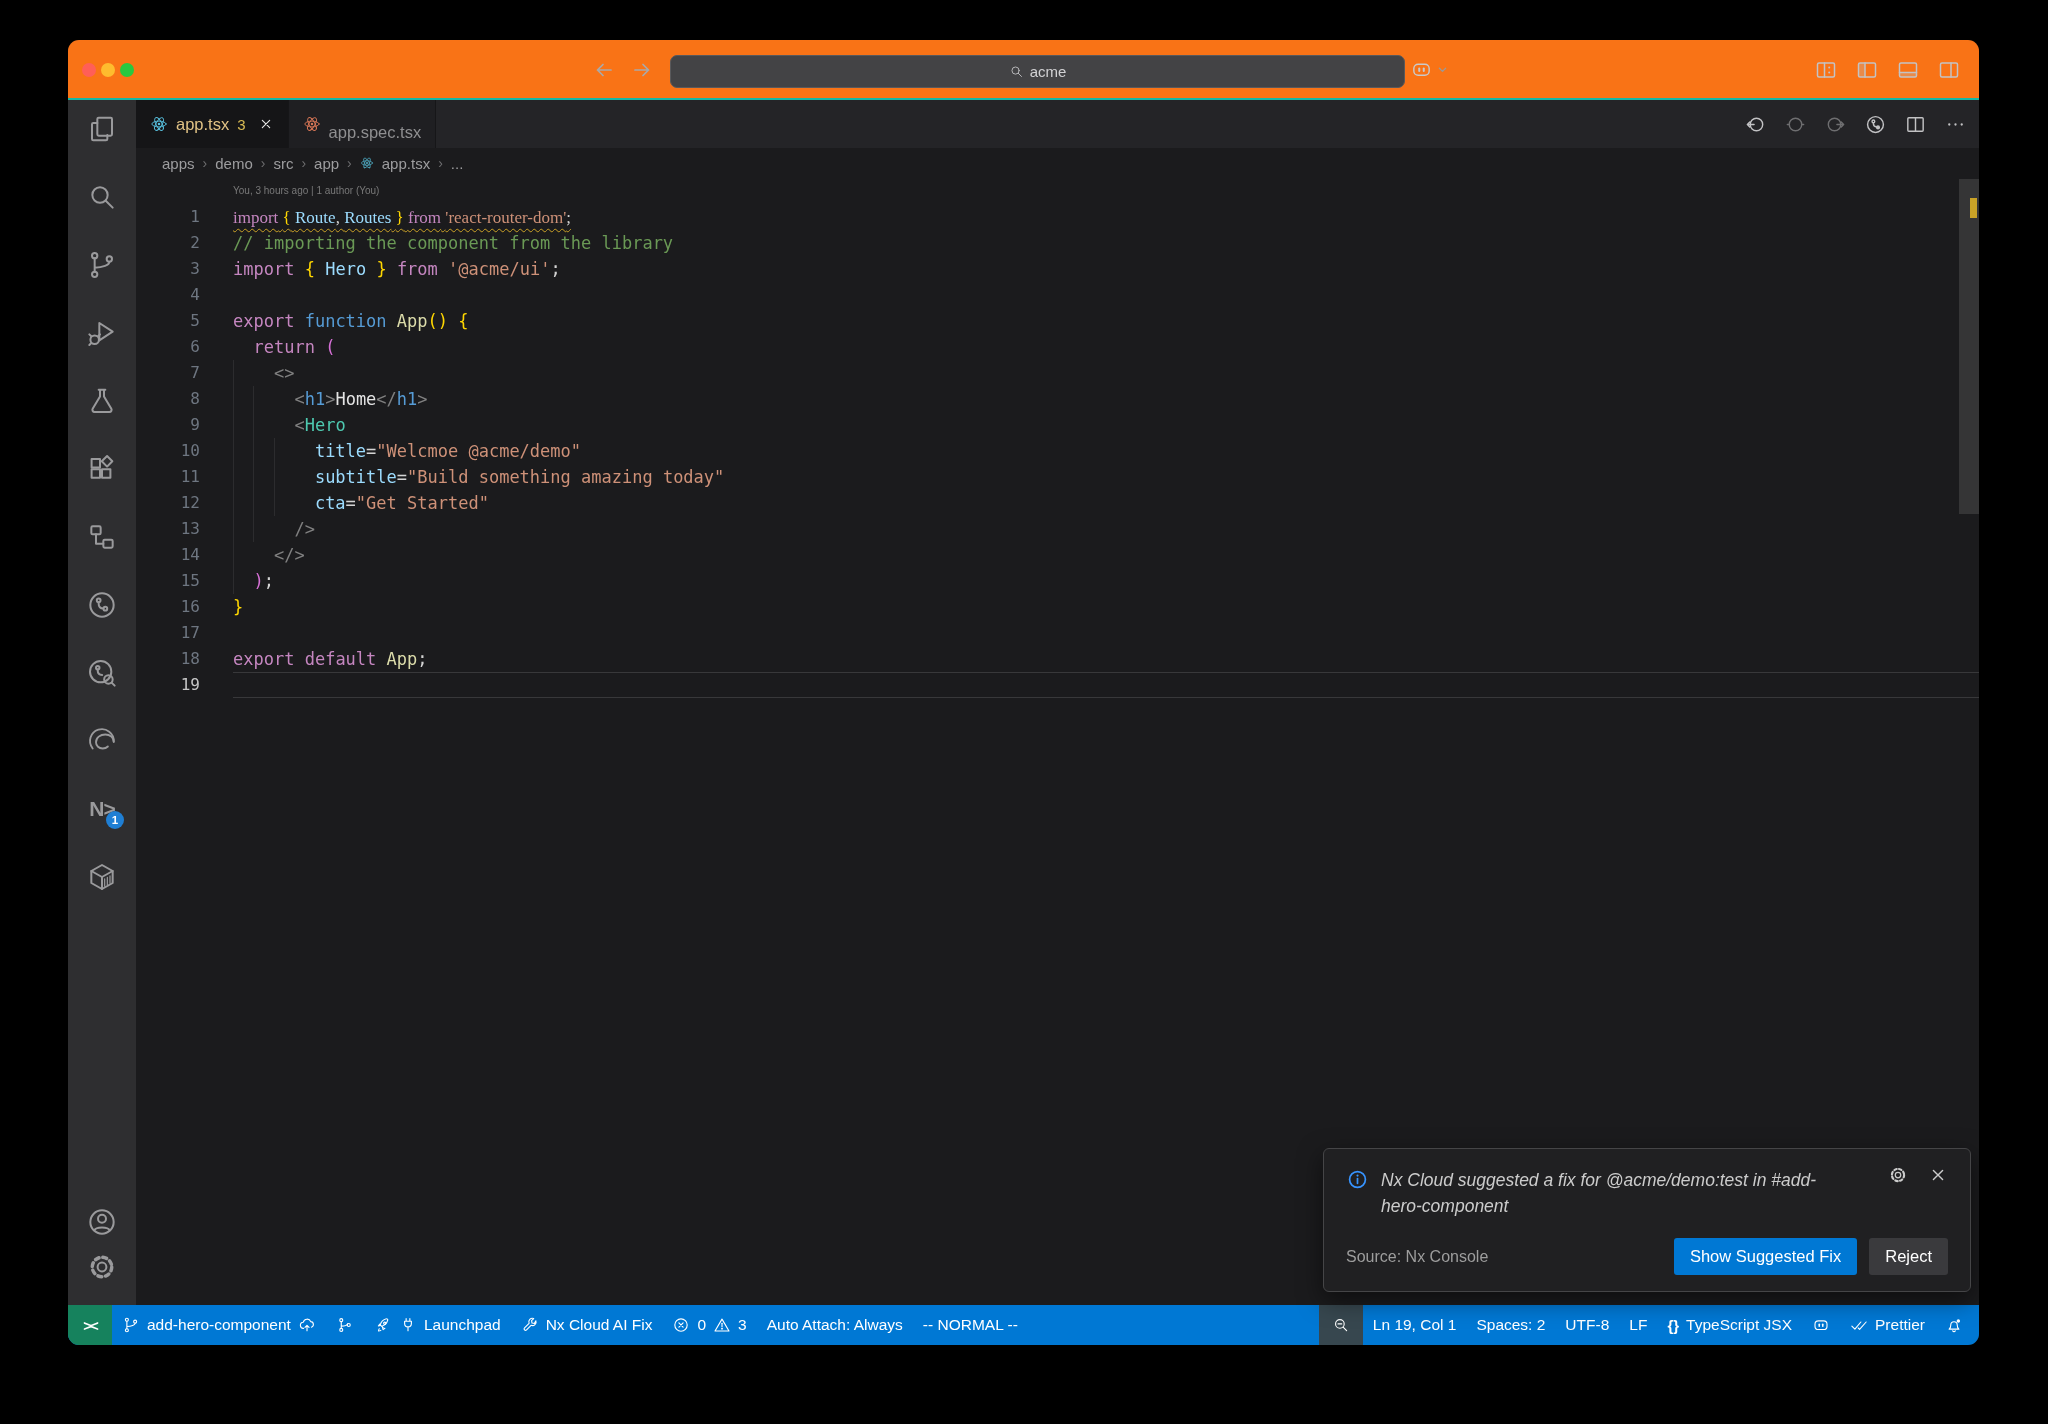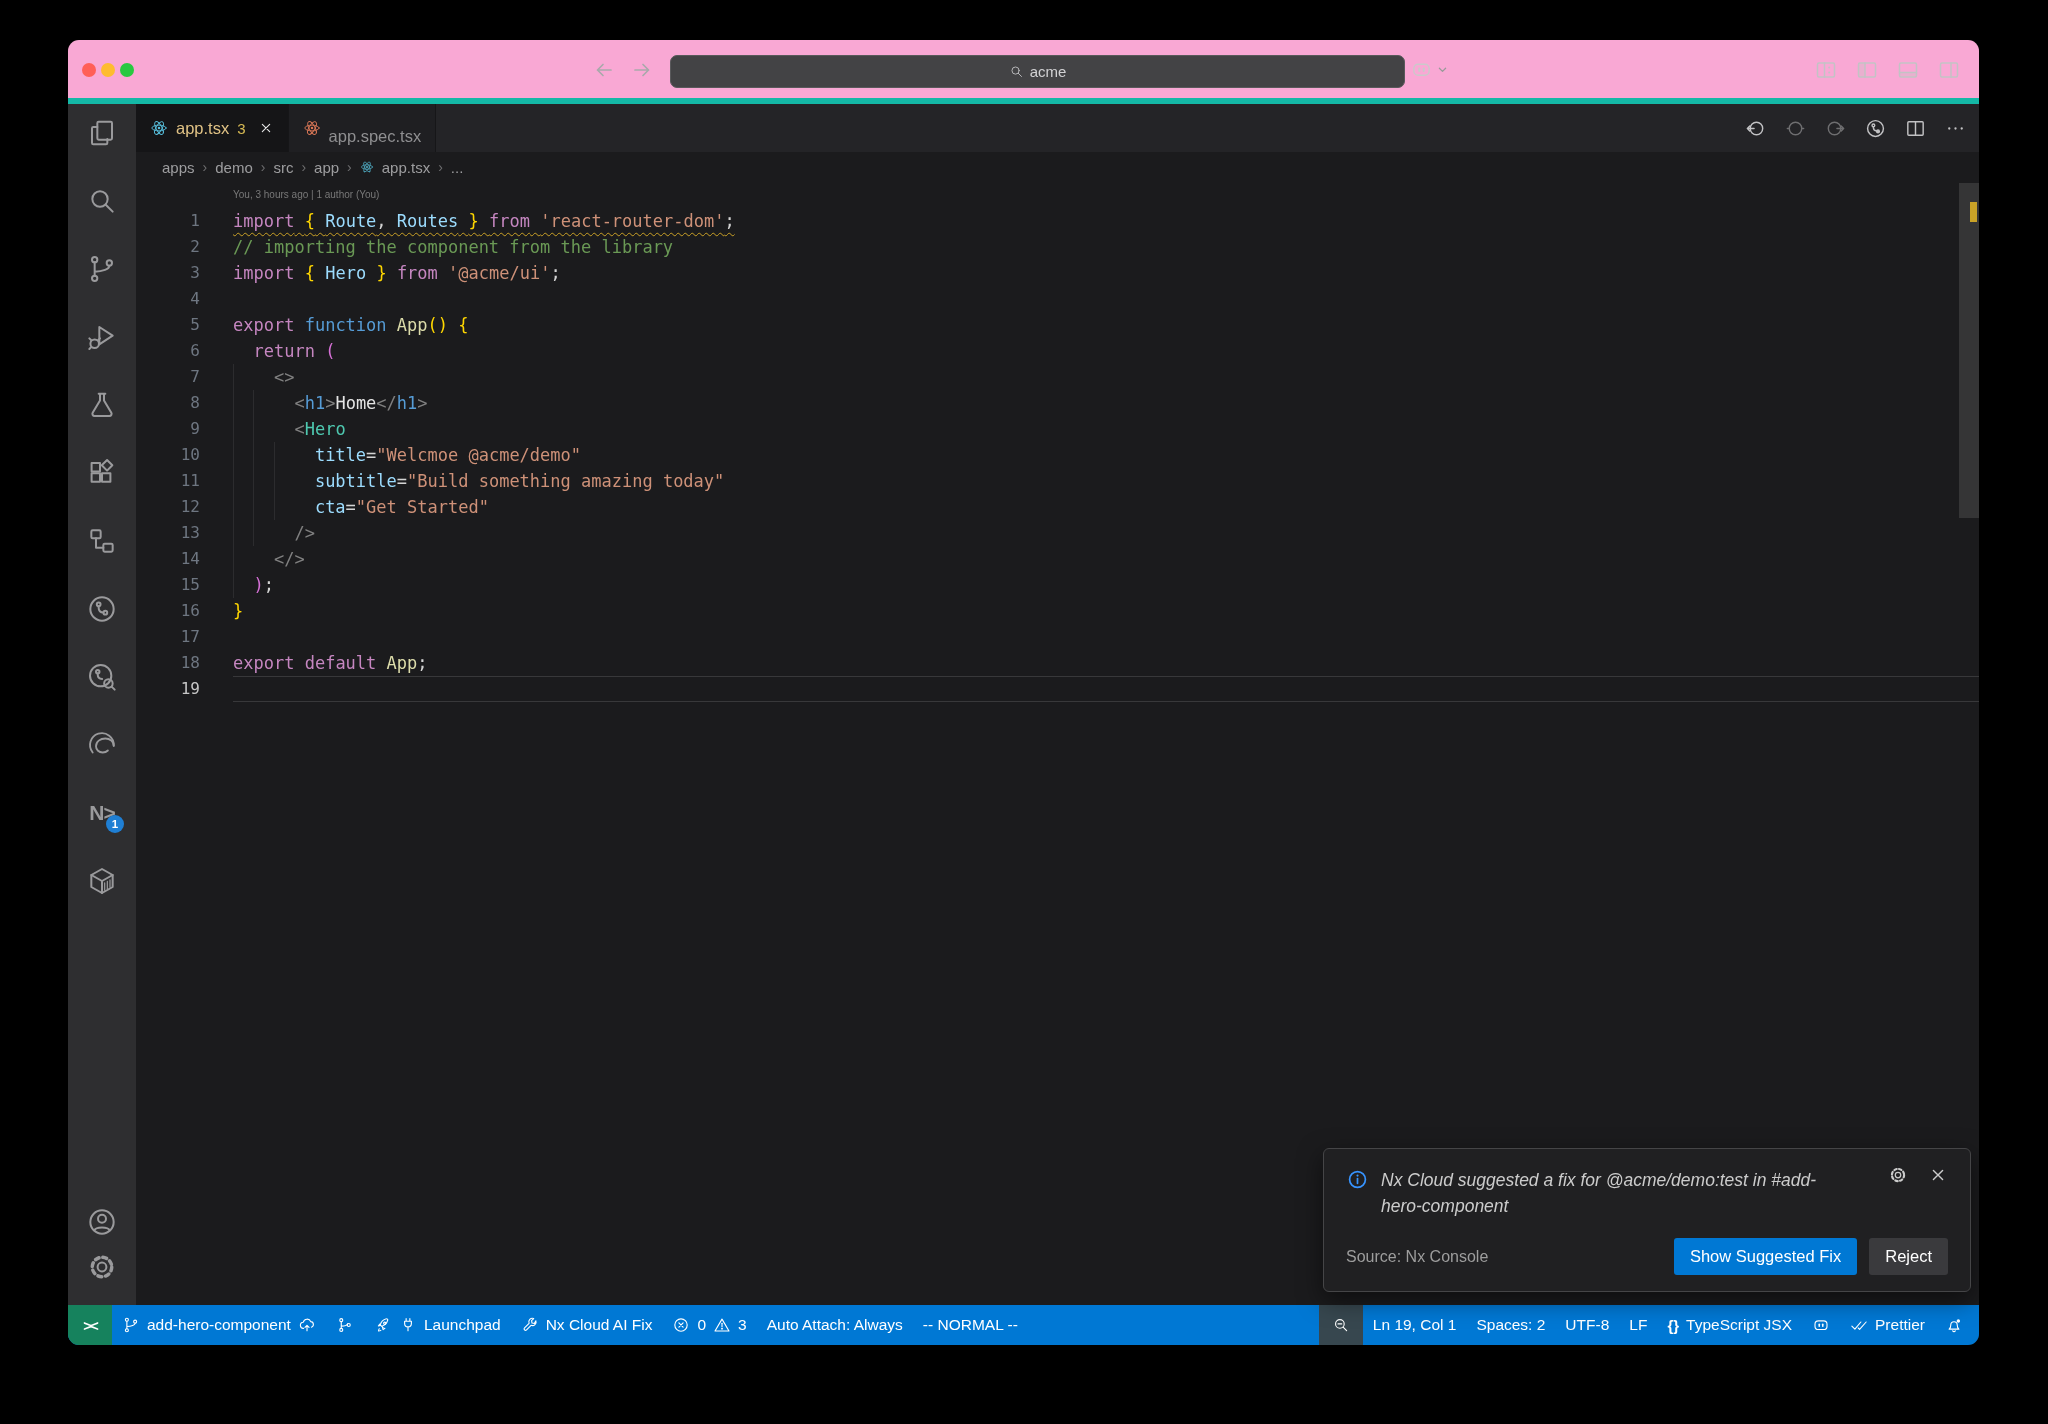--- a/index.html
+++ b/index.html
@@ -1,21 +1,21 @@
 <!DOCTYPE html>
 <html><head>
 <meta charset="utf-8">
 <style>
   html,body{margin:0;padding:0;background:#000;}
   .canvas{position:relative;width:2048px;height:1424px;background:#000;overflow:hidden;
           font-family:"Liberation Sans",sans-serif;-webkit-font-smoothing:antialiased;}
   .window{position:absolute;left:68px;top:40px;width:1911px;height:1305px;background:#1b1b1d;
           border-radius:11px;overflow:hidden;box-shadow:0 20px 70px rgba(0,0,0,.6);display:flex;flex-direction:column;}
   
-  .titlebar{height:58px;background:#f9a8d4;border-bottom:6px solid #14b8a6;position:relative;flex:none;}
+  .titlebar{height:58px;background:#f97316;border-bottom:2px solid #14b8a6;position:relative;flex:none;}
   .lights{position:absolute;left:14px;top:23px;display:flex;gap:5px;}
   .light{width:14px;height:14px;border-radius:50%;}
   .navarrows{position:absolute;left:524px;top:18px;display:flex;gap:14px;color:#a9a9ab;}
   .navarrows .ic{width:24px;height:24px;}
   .cmdcenter{position:absolute;left:602px;top:15px;width:733px;height:31px;background:#434345;
              border:1px solid #59595b;border-radius:7px;display:flex;align-items:center;justify-content:center;
              gap:6px;color:#d2d2d4;font-size:15px;}
   .cmdcenter .ic{width:15px;height:15px;color:#bdbdbf;}
   .copilotbox{position:absolute;left:1342px;top:18px;display:flex;align-items:center;gap:2px;color:#cacaca;}
   .copilotbox .ic{width:23px;height:23px;}
@@ -52,21 +52,21 @@
   .codearea{position:relative;flex:1;overflow:hidden;font-family:"DejaVu Sans Mono",monospace;font-size:17px;}
   .blame{height:26px;line-height:26px;padding-left:97px;color:#787878;font-size:10px;font-family:"Liberation Sans",sans-serif;}
   .cl{display:flex;height:26px;line-height:26px;white-space:pre;}
   .ln{width:64px;text-align:right;color:#6e7681;flex:none;font-size:16px;}
   .lc{margin-left:33px;flex:1;position:relative;min-height:26px;}
   .cl.cur .ln{color:#c6c6c6;}
   .cl.cur .lc{border-top:1px solid rgba(255,255,255,.13);border-bottom:1px solid rgba(255,255,255,.13);
               box-sizing:border-box;line-height:24px;}
   .guide{position:absolute;top:0;bottom:0;width:1px;background:rgba(255,255,255,.08);}
   .sq{text-decoration-line:underline;text-decoration-style:wavy;text-decoration-color:#c9a026;
-      text-decoration-thickness:1px;text-underline-offset:5px;text-decoration-skip-ink:none;}
+      text-decoration-thickness:1px;text-underline-offset:5px;text-decoration-skip-ink:none;font-family:Liberation Serif, serif;}
   .tk-k{color:#C586C0}.tk-b{color:#569CD6}.tk-f{color:#DCDCAA}.tk-v{color:#9CDCFE}.tk-s{color:#CE9178}
   .tk-c{color:#6A9955}.tk-t{color:#4EC9B0}.tk-g{color:#808080}.tk-y{color:#FFD700}.tk-m{color:#D670D6}
   .tk-w{color:#d4d4d4}.tk-x{color:#e4e4e4}
   .sbtrack{position:absolute;right:0;top:0;bottom:0;width:20px;}
   .sbthumb{position:absolute;right:0;top:1px;width:20px;height:335px;background:rgba(121,121,121,.28);}
   .sbmark{position:absolute;right:2px;top:20px;width:7px;height:20px;background:#c9a227;}
   
   .statusbar{height:40px;display:flex;align-items:stretch;color:#fff;font-size:15.5px;flex:none;}
   .sbside{display:flex;align-items:stretch;}
   .sbside.right{margin-left:auto;padding-right:6px;}

